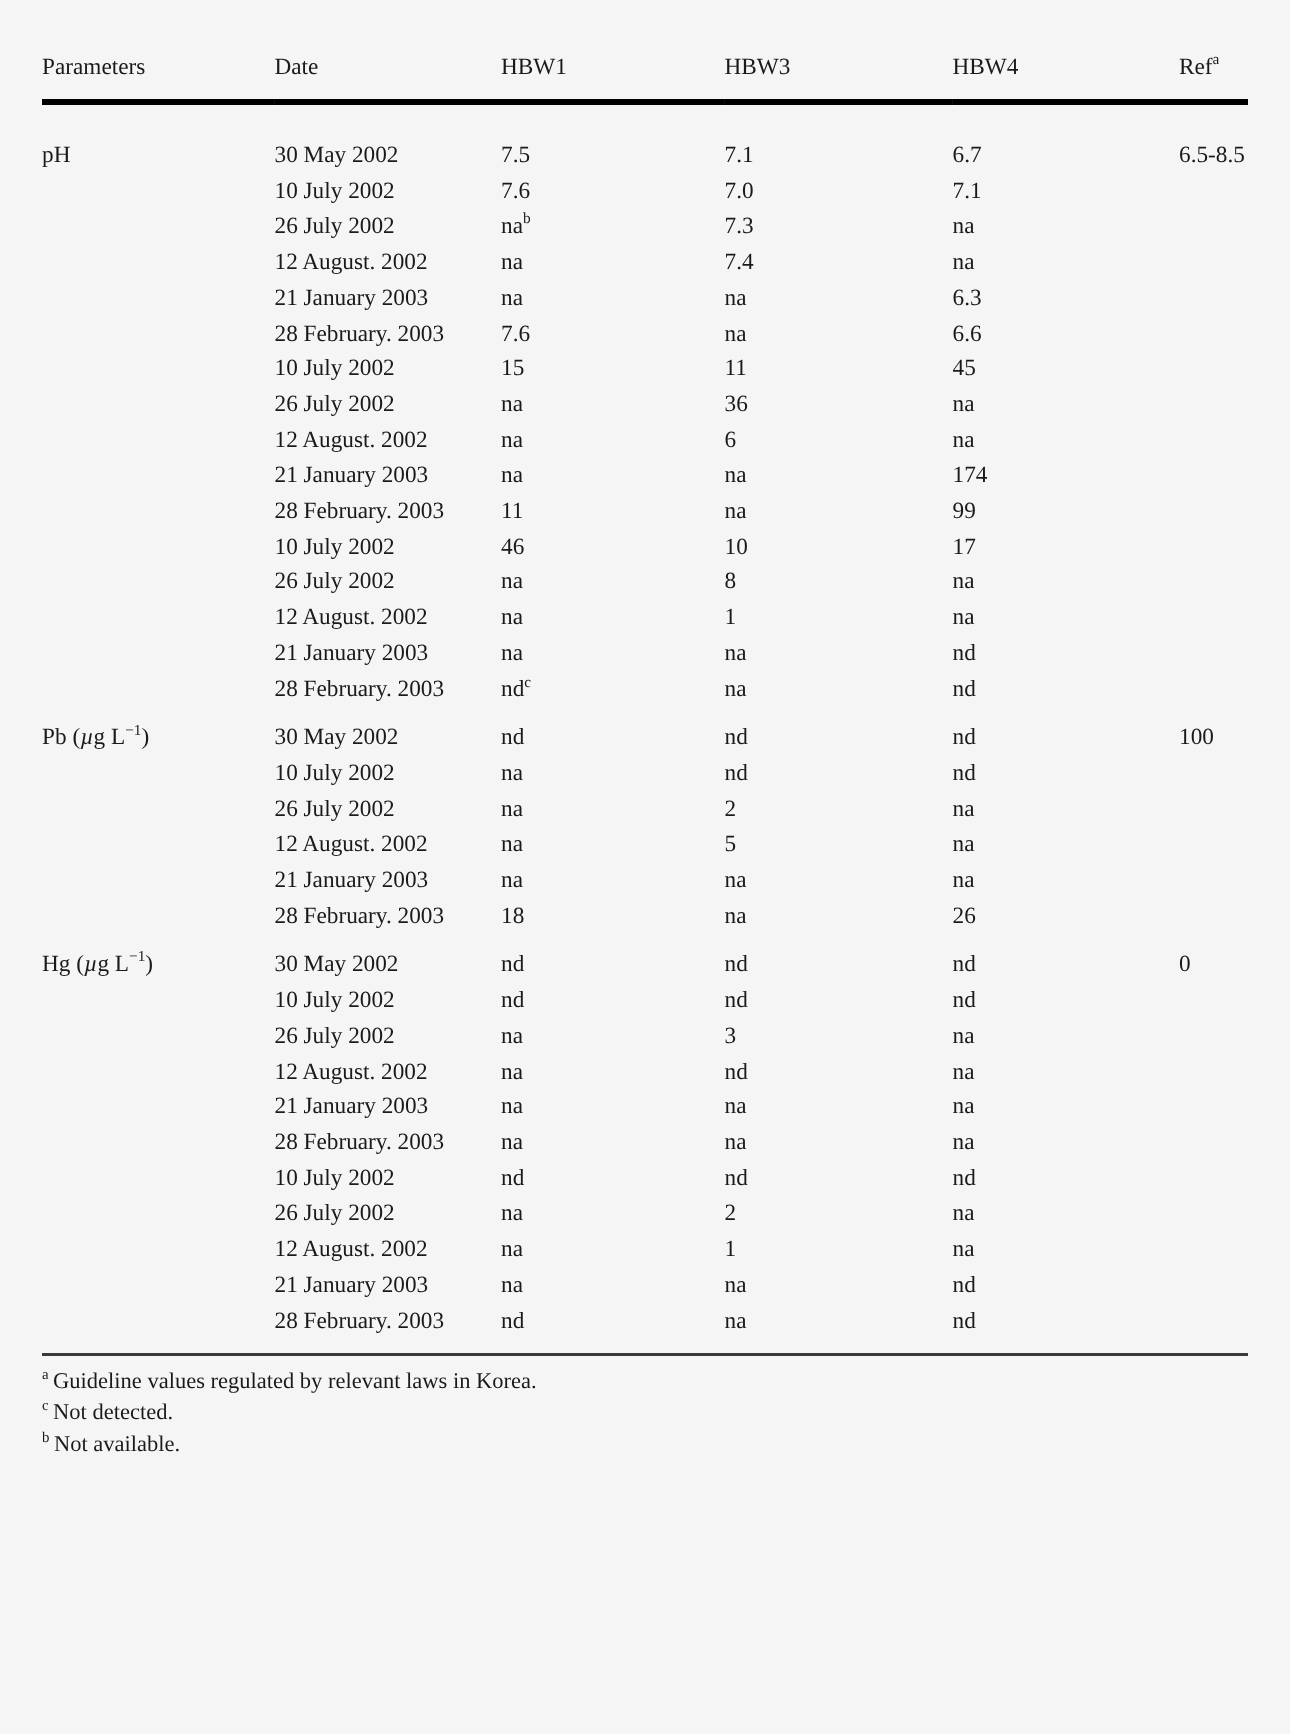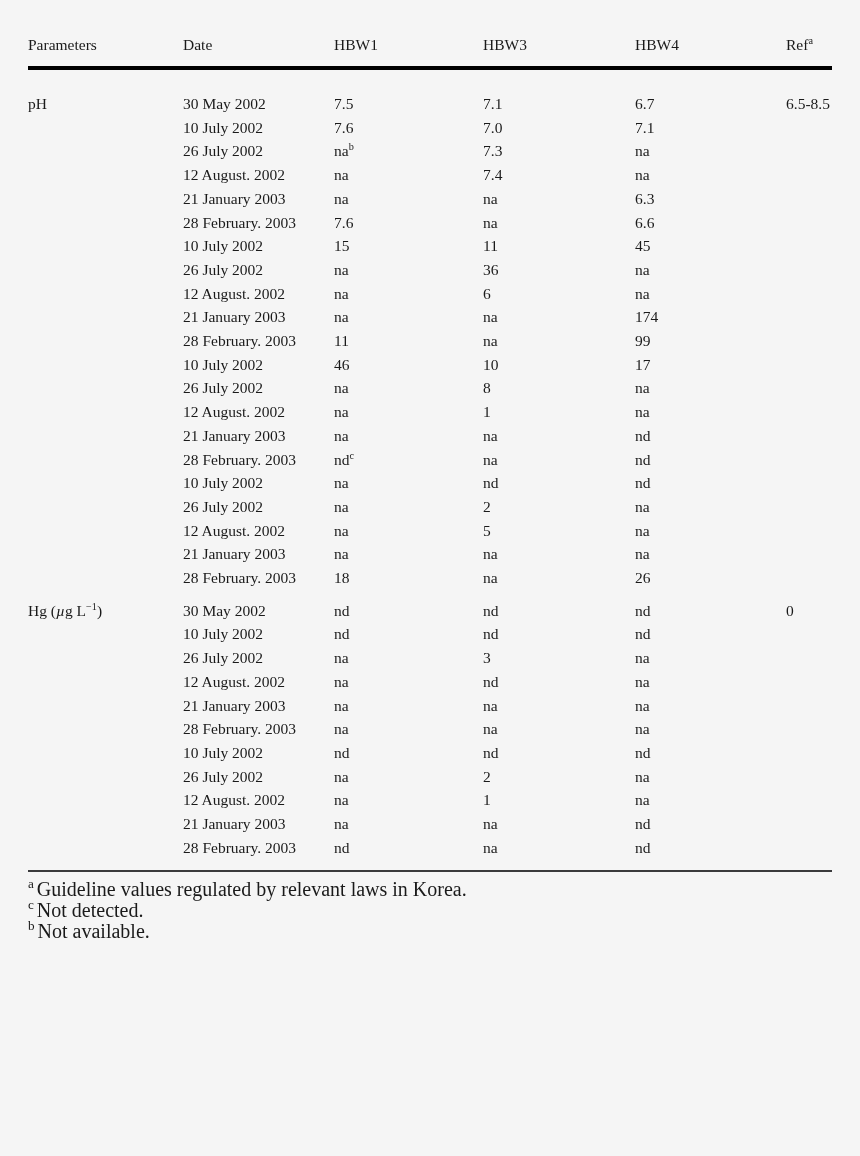--- a/index.html
+++ b/index.html
@@ -88,21 +88,21 @@
     margin: 10px 0 0 28px;
     border-top: 2.4px solid #3a3a3c;
   }
 
   #footnotes {
     margin: 7px 0 0 28px;
     width: 804px;
   }
 
   .footnote {
-    font-size: 20px;
+    font-size: 15px;
     line-height: 21px;
     white-space: nowrap;
   }
 
   .footnote .fn-mark {
     font-size: 0.66em;
     vertical-align: super;
     line-height: 0;
     margin-right: 3px;
   }
@@ -253,20 +253,28 @@
           <td></td>
         </tr>
         <tr>
           <td></td>
           <td>28 February. 2003</td>
           <td><span>nd</span><sup>c</sup></td>
           <td><span>na</span></td>
           <td><span>nd</span></td>
           <td></td>
         </tr>
+        <tr class="group-start">
+          <td class="param-cell"><span>Pb</span><span> (<span class="mu">µ</span>g L<sup>−1</sup>)</span></td>
+          <td>30 May 2002</td>
+          <td><span>nd</span></td>
+          <td><span>nd</span></td>
+          <td><span>nd</span></td>
+          <td>100</td>
+        </tr>
         <tr>
           <td></td>
           <td>10 July 2002</td>
           <td><span>na</span></td>
           <td><span>nd</span></td>
           <td><span>nd</span></td>
           <td></td>
         </tr>
         <tr>
           <td></td>

